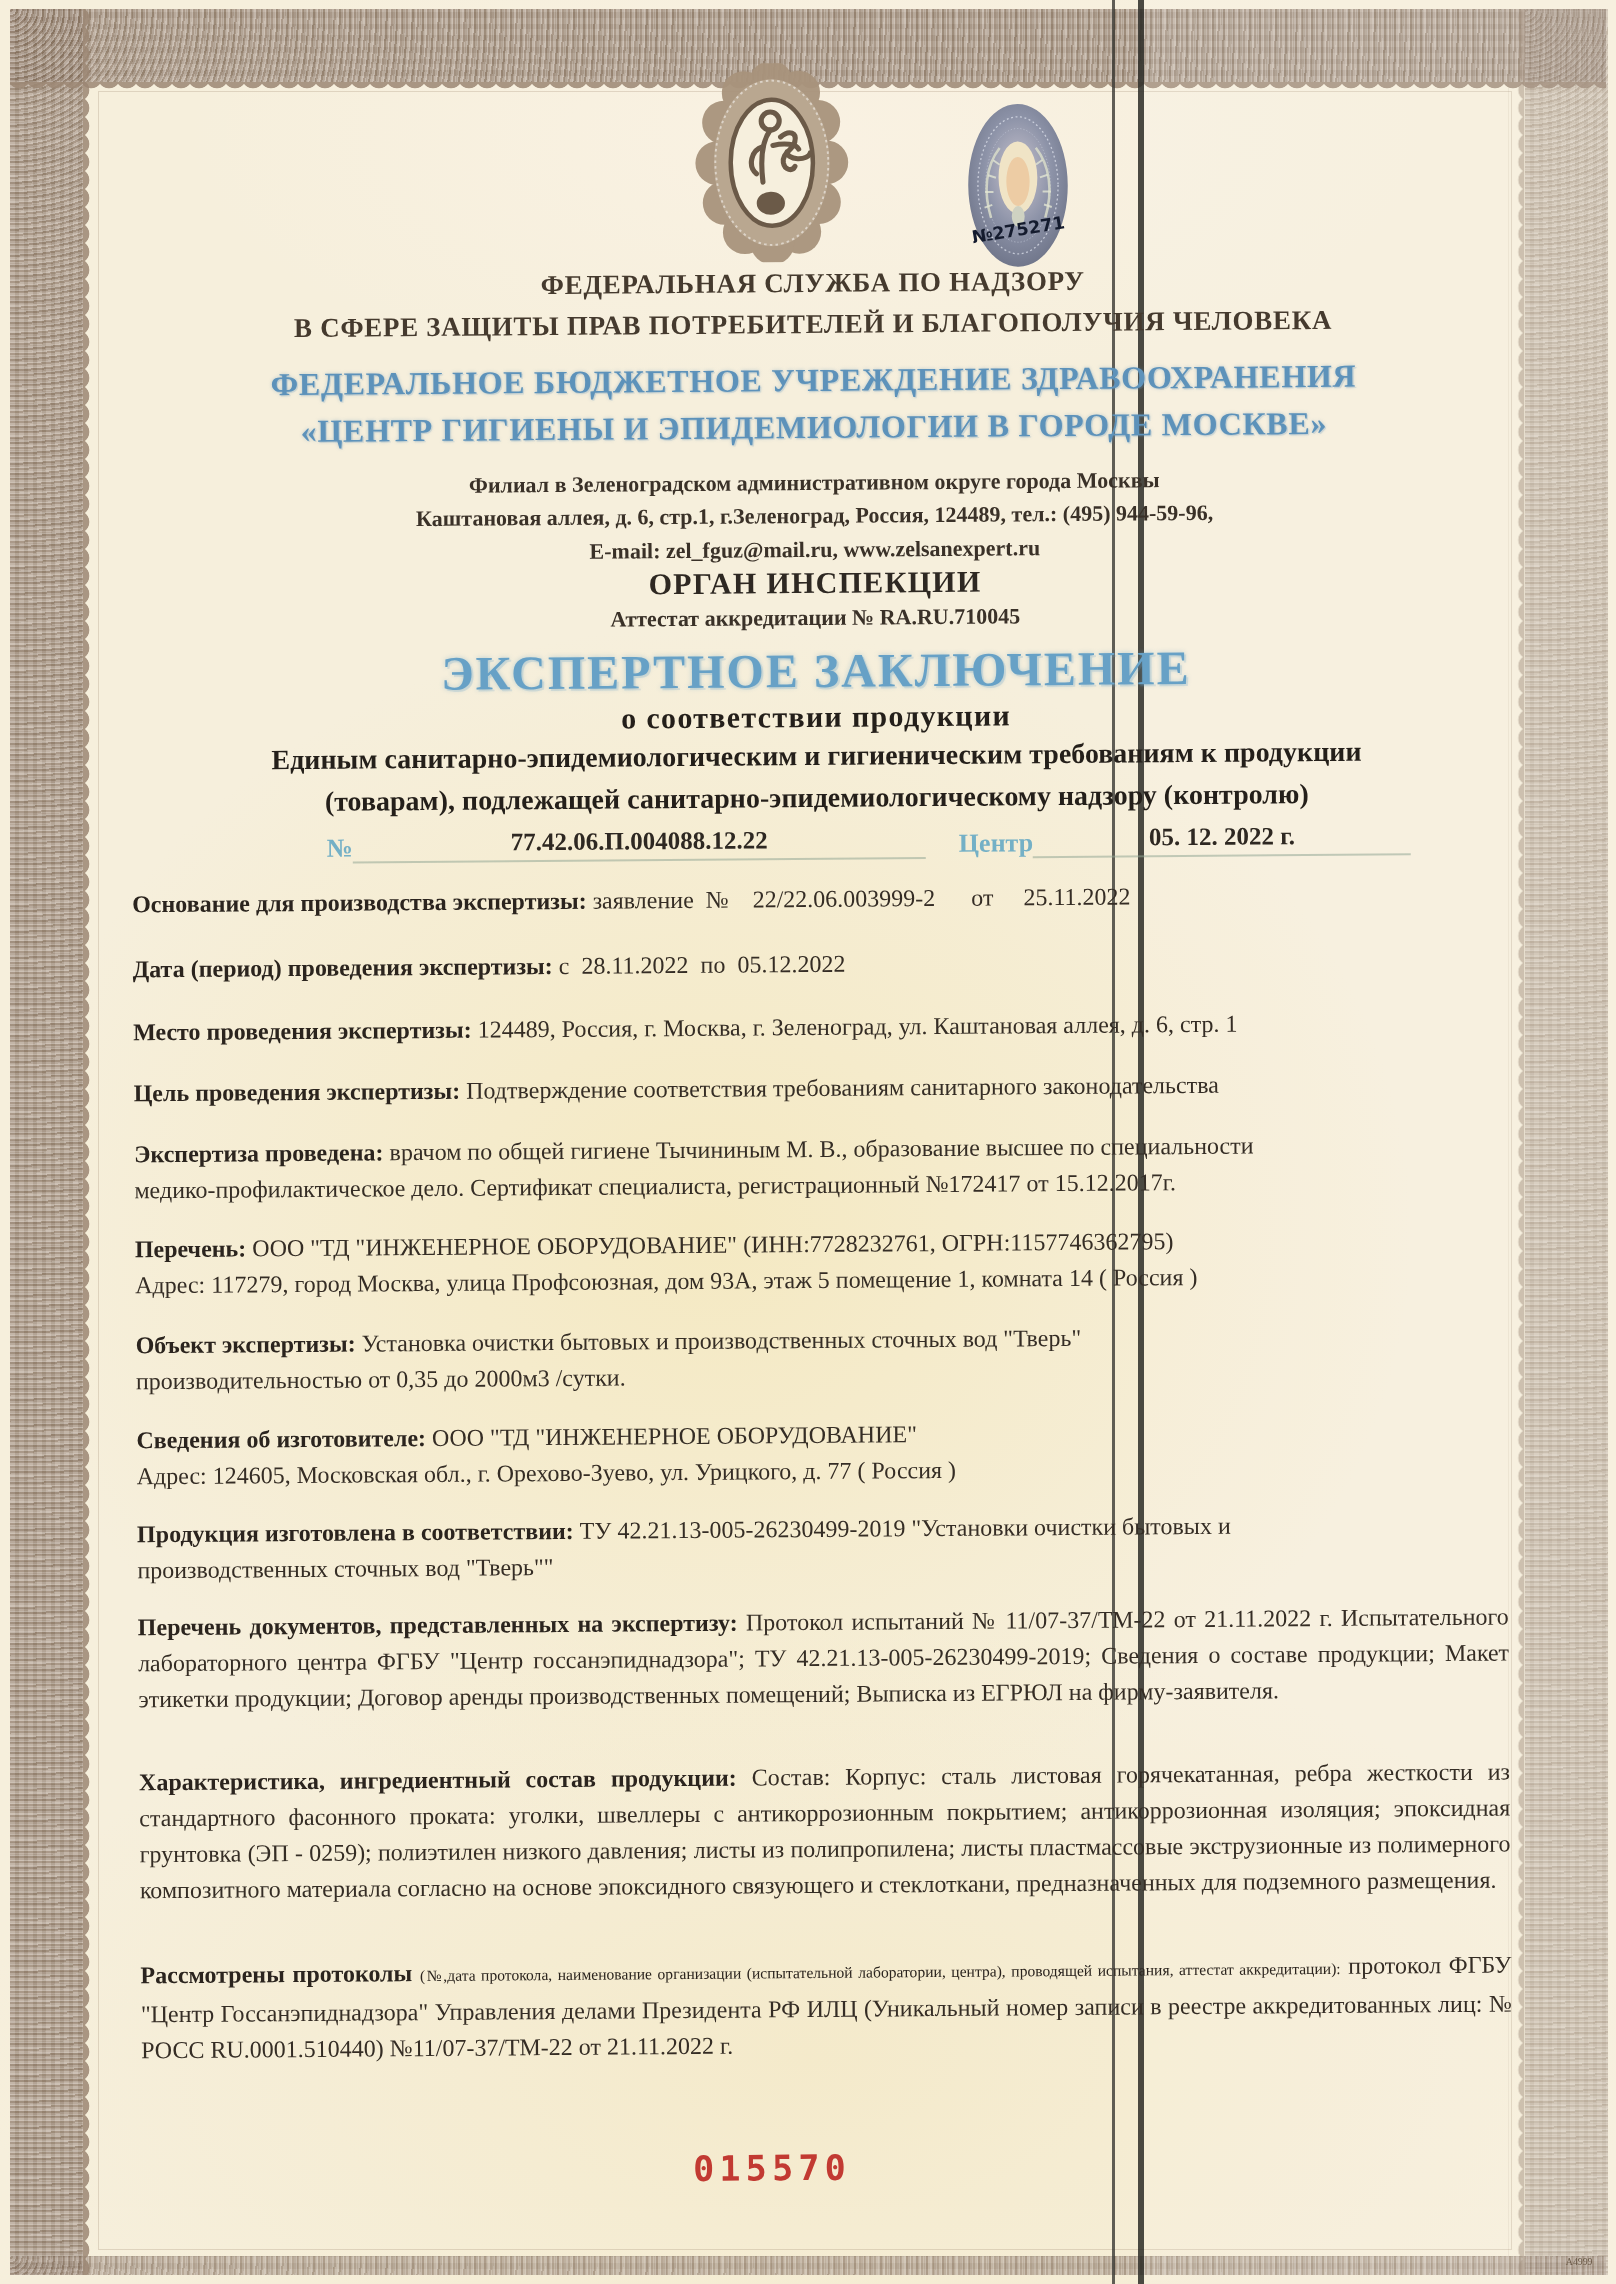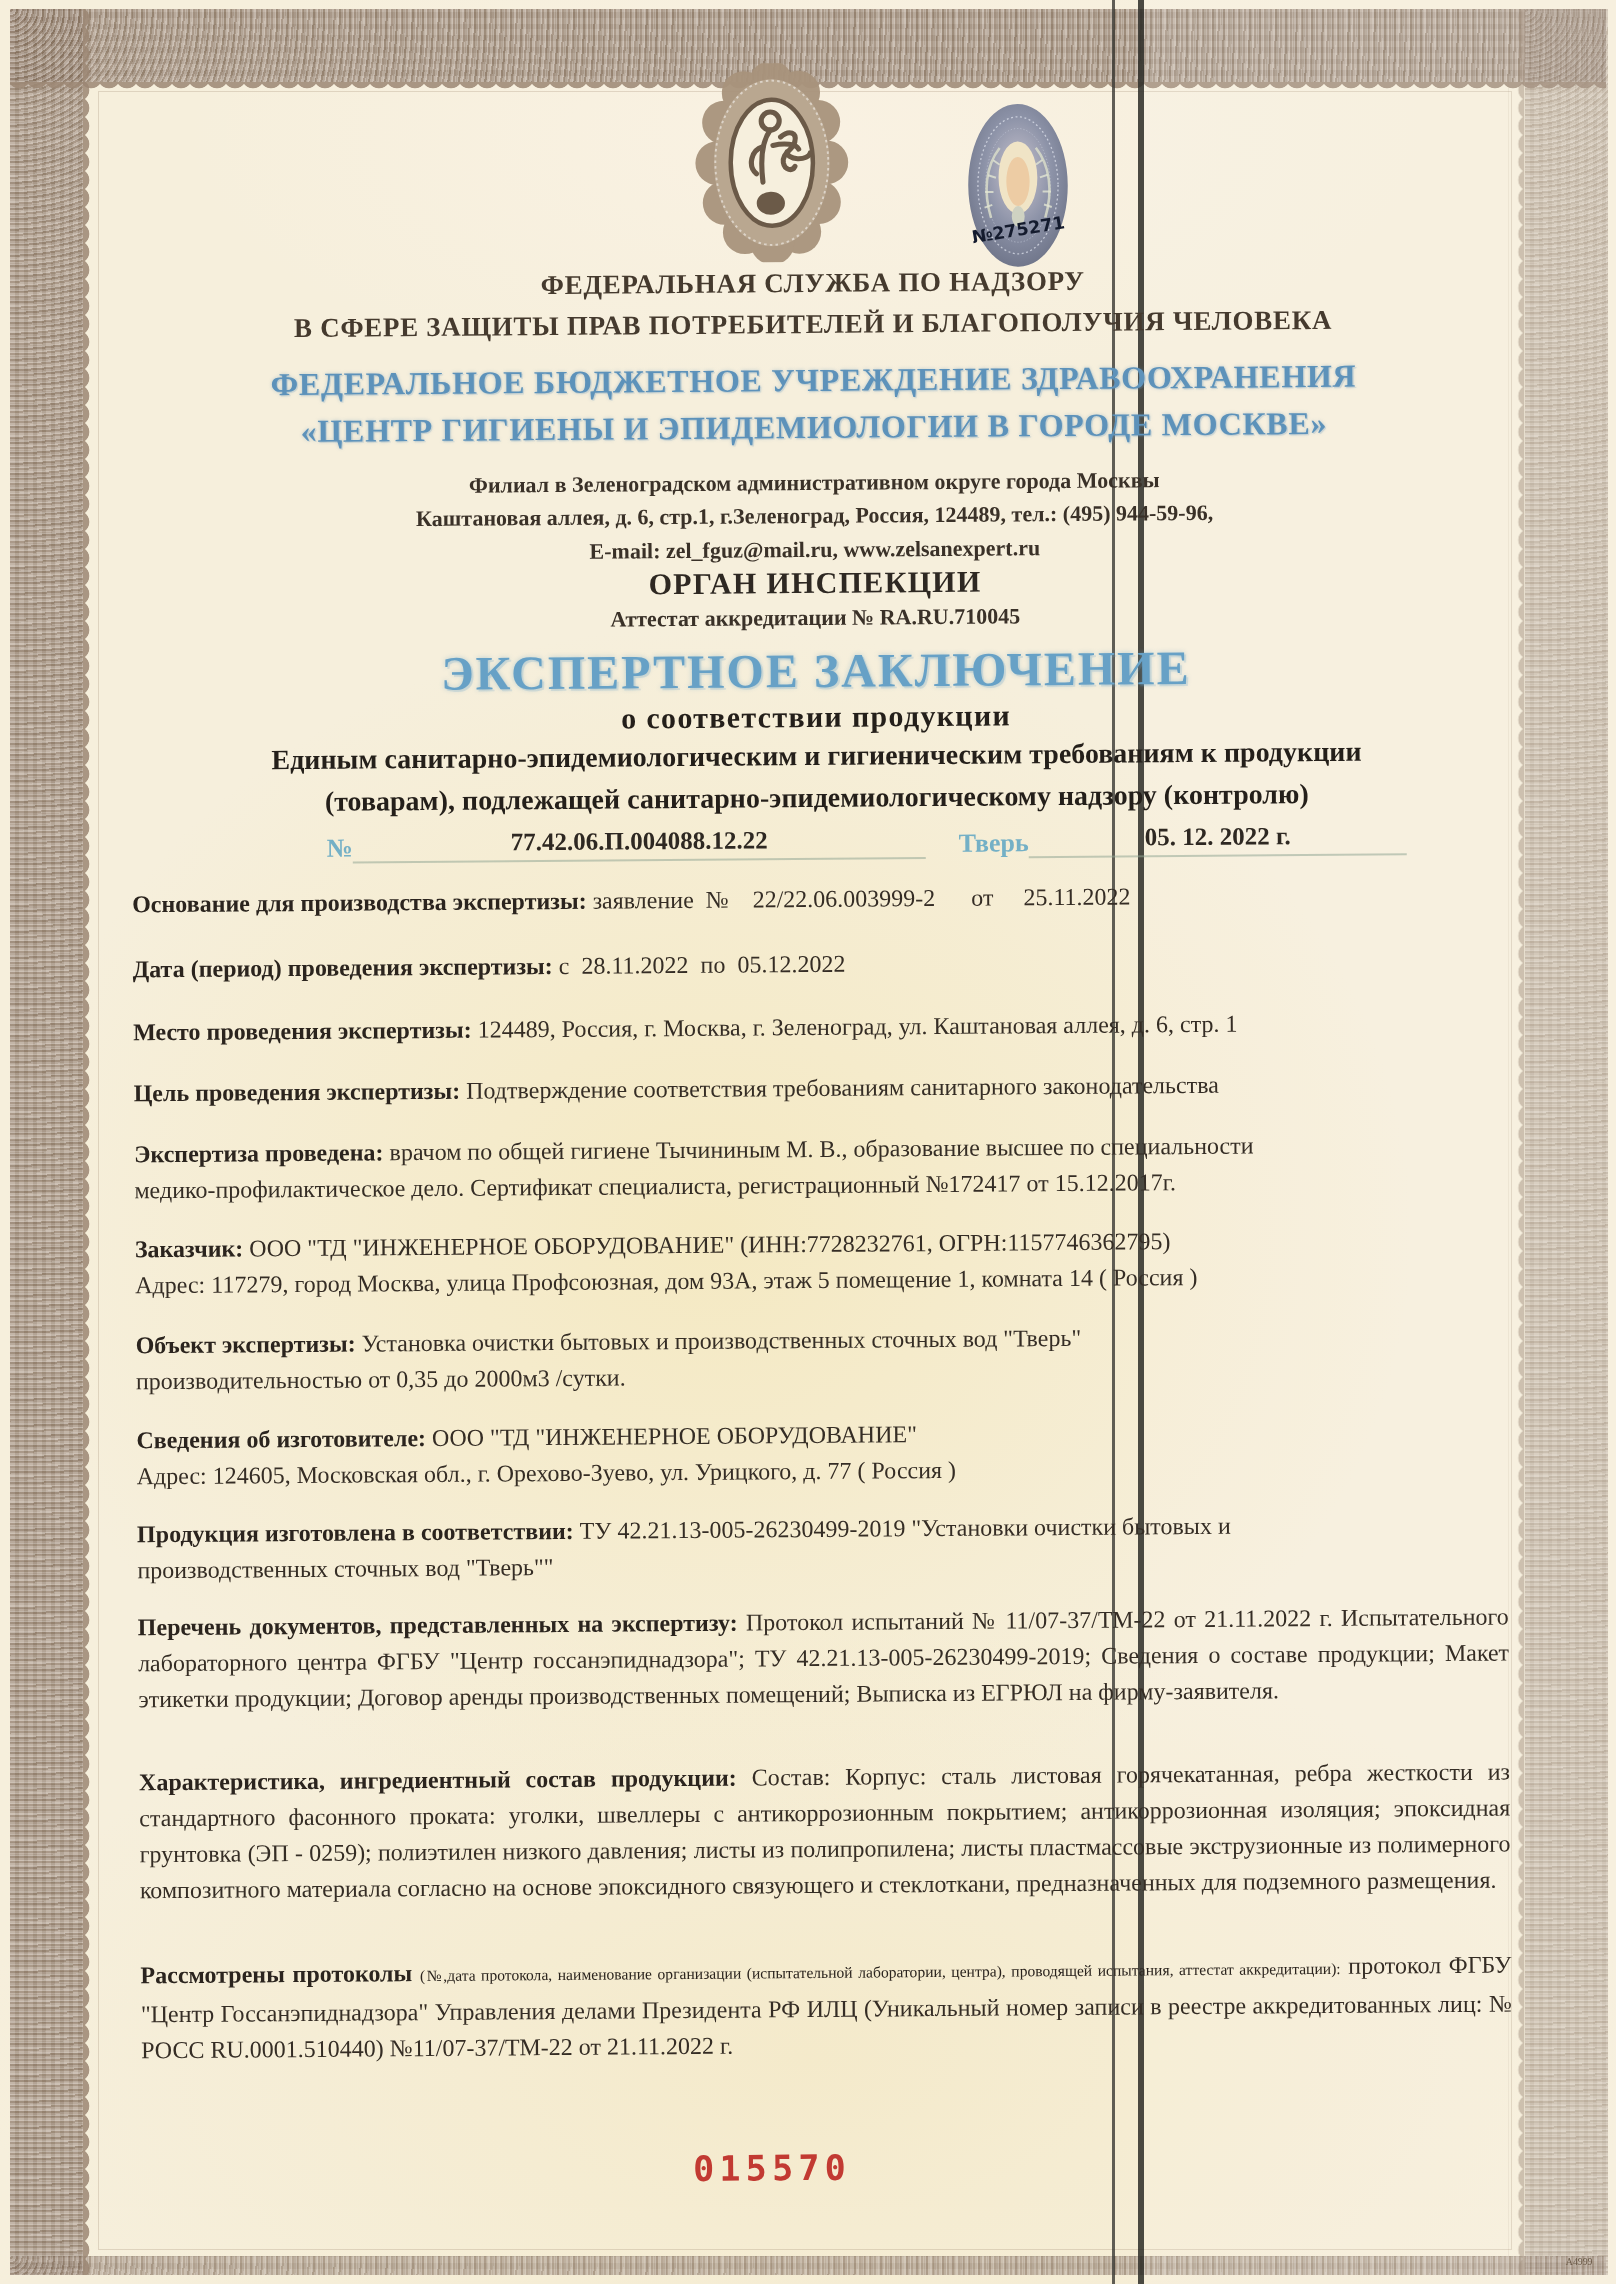--- a/index.html
+++ b/index.html
@@ -157,21 +157,21 @@
 
     <div class="abs center doc-title" style="top:643px;">ЭКСПЕРТНОЕ ЗАКЛЮЧЕНИЕ</div>
     <div class="abs center doc-sub" style="top:700px;">о  соответствии продукции</div>
     <div class="abs center req" style="top:740px;">Единым санитарно-эпидемиологическим и гигиеническим требованиям к продукции</div>
     <div class="abs center req" style="top:782px;">(товарам), подлежащей санитарно-эпидемиологическому надзору (контролю)</div>
 
     <div class="abs numrow" style="top:826px;">
       <span class="lbl">№</span>
       <span class="val val-no">77.42.06.П.004088.12.22</span>
       <span class="gap"></span>
-      <span class="lbl">Тверь</span>
+      <span class="lbl">Центр</span>
       <span class="val val-date">05. 12. 2022 г.</span>
     </div>
 
     <p class="abs para" style="top:881px;">
       <span class="p-label">Основание для производства экспертизы:</span>
       <span class="p-value">заявление  №    22/22.06.003999-2      от     25.11.2022</span>
     </p>
     <p class="abs para" style="top:946px;">
       <span class="p-label">Дата (период) проведения экспертизы:</span>
       <span class="p-value">с  28.11.2022  по  05.12.2022</span>
@@ -183,21 +183,21 @@
     <p class="abs para" style="top:1070px;">
       <span class="p-label">Цель проведения экспертизы:</span>
       <span class="p-value">Подтверждение соответствия требованиям санитарного законодательства</span>
     </p>
     <p class="abs para" style="top:1131px;">
       <span class="p-label">Экспертиза проведена:</span>
       <span class="p-value">врачом по общей гигиене Тычининым М. В., образование высшее по специальности
 медико-профилактическое дело. Сертификат специалиста, регистрационный №172417 от 15.12.2017г.</span>
     </p>
     <p class="abs para" style="top:1226px;">
-      <span class="p-label">Заказчик:</span>
+      <span class="p-label">Перечень:</span>
       <span class="p-value">ООО "ТД "ИНЖЕНЕРНОЕ ОБОРУДОВАНИЕ" (ИНН:7728232761, ОГРН:1157746362795)
 Адрес: 117279, город Москва, улица Профсоюзная, дом 93А, этаж 5 помещение 1, комната 14 ( Россия )</span>
     </p>
     <p class="abs para" style="top:1322px;">
       <span class="p-label">Объект экспертизы:</span>
       <span class="p-value">Установка очистки бытовых и производственных сточных вод "Тверь"
 производительностью от 0,35 до 2000м3 /сутки.</span>
     </p>
     <p class="abs para" style="top:1417px;">
       <span class="p-label">Сведения об изготовителе:</span>

